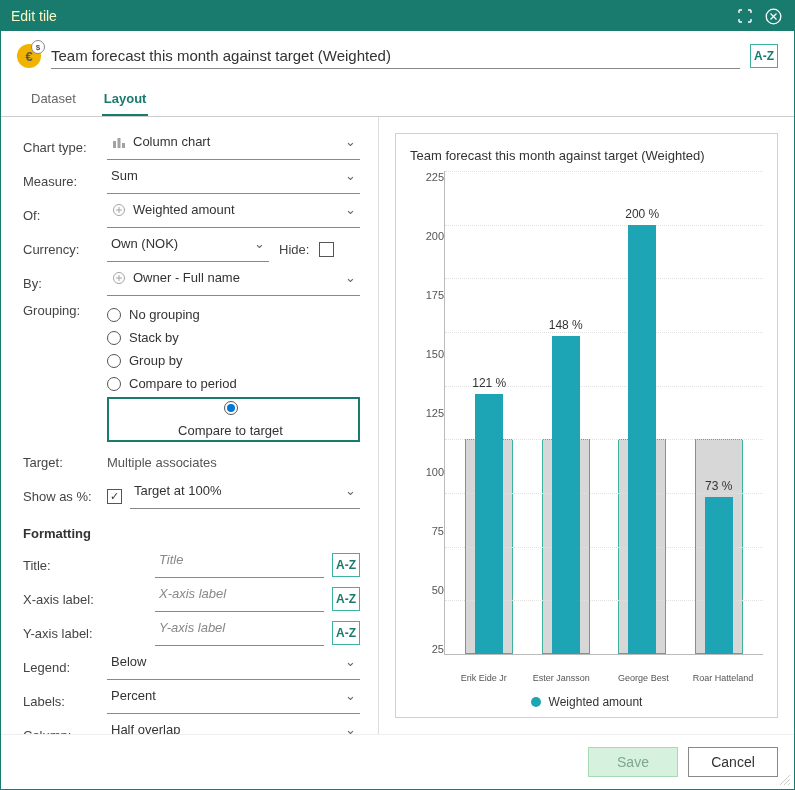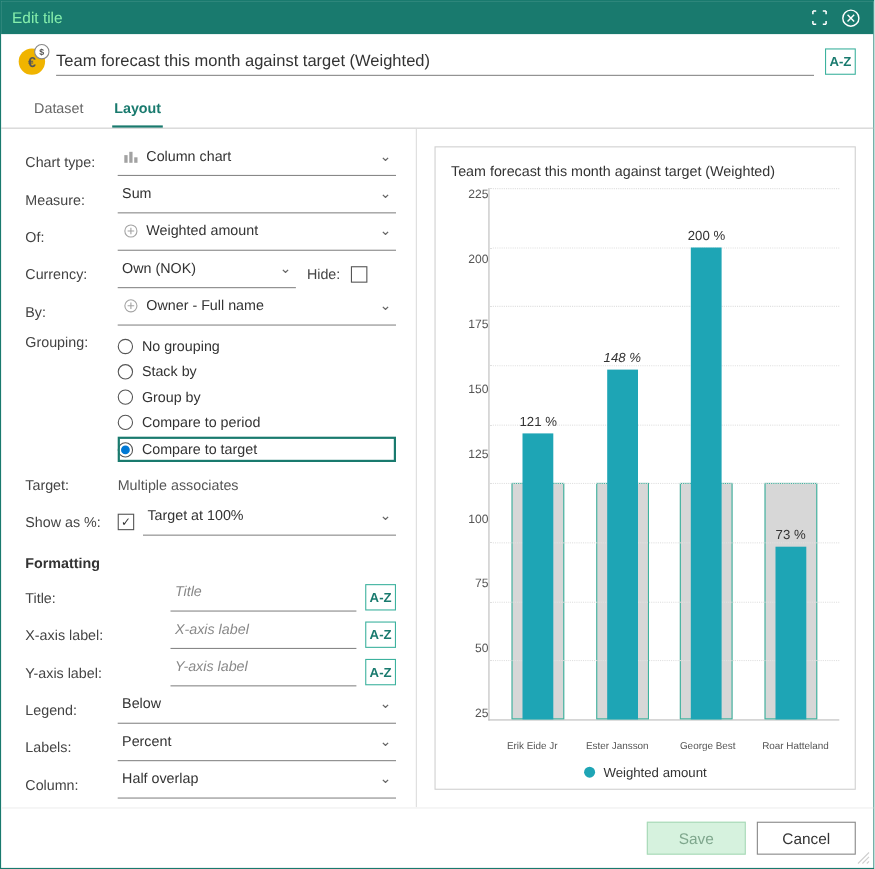--- a/index.html
+++ b/index.html
@@ -13,21 +13,21 @@
   .dialog {
     width: 795px;
     height: 790px;
     border: 1px solid #197a6e;
     display: flex;
     flex-direction: column;
     position: relative;
   }
   .titlebar {
     background: #197a6e;
-    color: #86efac;
+    color: #fef9c3;
     height: 30px;
     display: flex;
     align-items: center;
     padding: 0 10px;
     font-size: 14px;
   }
   .titlebar .title { flex: 1; }
   .titlebar .tb-icon {
     width: 22px; height: 22px;
     margin-left: 6px;
@@ -155,20 +155,21 @@
     content: "";
     width: 8px; height: 8px;
     background: #0078d4;
     border-radius: 50%;
   }
   .radio-row.highlight {
     outline: 2px solid #197a6e;
     outline-offset: -2px;
     padding: 4px 6px 4px 0px;
     background: #fff;
+    flex-direction: column;
   }
   .checkbox {
     width: 15px; height: 15px;
     border: 1px solid #555;
     display: inline-flex; align-items: center; justify-content: center;
     margin-right: 8px;
     background: #fff;
     font-size: 11px;
   }
   .checkbox.checked::after { content: "✓"; color: #333; }
@@ -511,21 +512,21 @@
           <div class="plot" id="plot">
             <div class="bars-row" id="bars-row">
                 <div class="bar-group">
                   <div class="target-box" style="height: 44.4444%;"></div>
                   <div class="value-bar" style="height: 53.7778%;"></div>
                   <div class="label-top" style="bottom: calc(53.7778% + 4px);">121 %</div>
                 </div>
                 <div class="bar-group">
                   <div class="target-box" style="height: 44.4444%;"></div>
                   <div class="value-bar" style="height: 65.7778%;"></div>
-                  <div class="label-top" style="bottom: calc(65.7778% + 4px); font-style: italic;">148 %</div>
+                  <div class="label-top" style="bottom: calc(65.7778% + 4px);">148 %</div>
                 </div>
                 <div class="bar-group">
                   <div class="target-box" style="height: 44.4444%;"></div>
                   <div class="value-bar" style="height: 88.8889%;"></div>
                   <div class="label-top" style="bottom: calc(88.8889% + 4px);">200 %</div>
                 </div>
                 <div class="bar-group">
                   <div class="target-box" style="height: 44.4444%;"></div>
                   <div class="value-bar" style="height: 32.4444%;"></div>
                   <div class="label-top" style="bottom: calc(32.4444% + 4px);">73 %</div>

